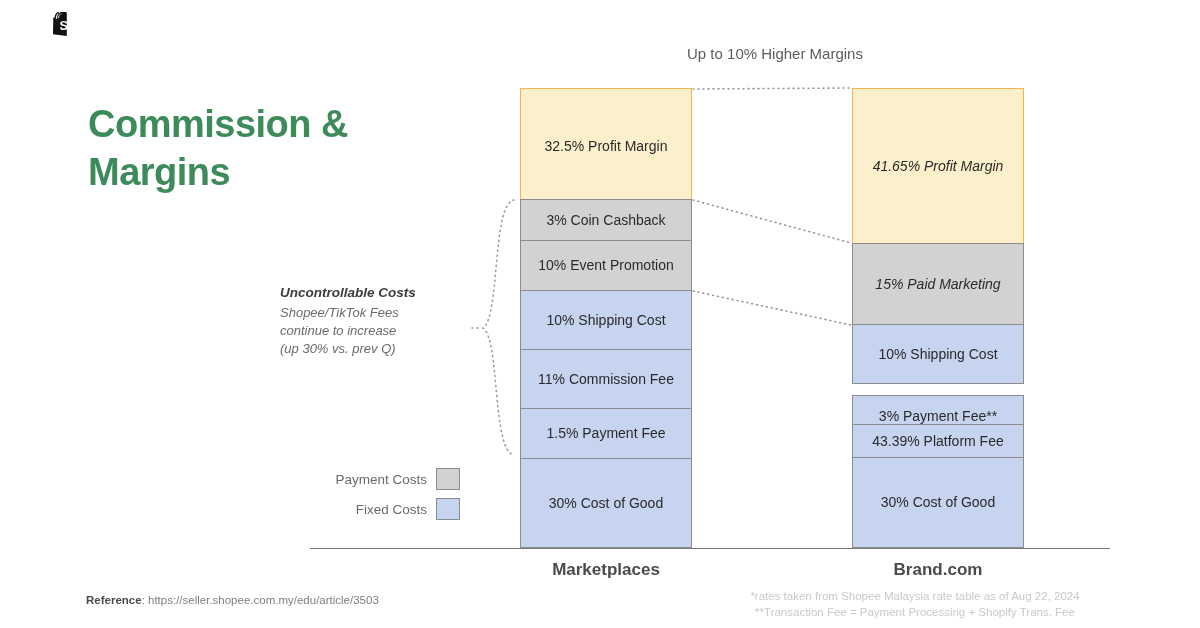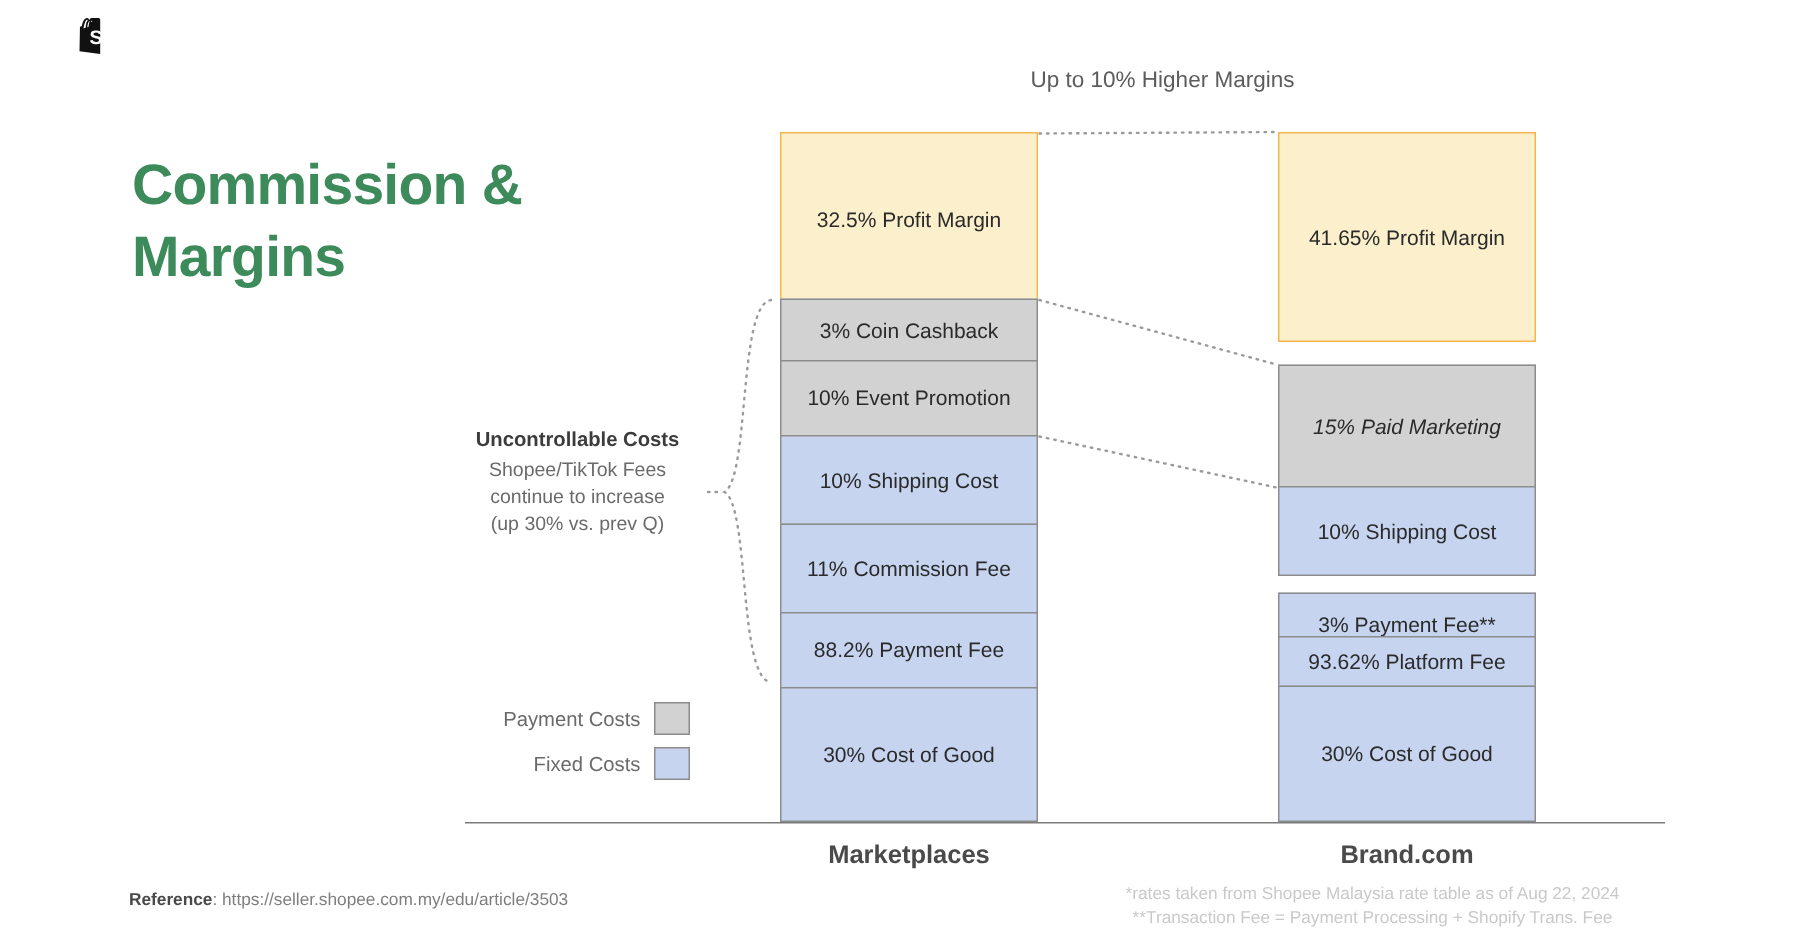--- a/index.html
+++ b/index.html
@@ -44,22 +44,22 @@
   
   .axis-label{
     position:absolute;text-align:center;
     font-size:17px;font-weight:bold;color:#4A4A4A;
   }
   #axis-left{left:486px;top:560px;width:240px;}
   #axis-right{left:818px;top:560px;width:240px;}
 
   
   #annot{
-    left:280px;top:284px;width:210px;text-align:center;
-    font-size:13px;color:#6A6A6A;line-height:18px;
+    left:280px;top:284px;width:210px;
+    font-size:13px;color:#6A6A6A;line-height:18px;font-style:italic;
   }
   #annot .annot-title{display:block;font-weight:bold;color:#3C3C3C;font-size:13.5px;margin-bottom:2px;}
 
   
   #legend{left:300px;top:468px;width:160px;}
   .legend-row{display:flex;align-items:center;justify-content:flex-end;margin-bottom:8px;height:22px;}
   .legend-label{font-size:13.5px;color:#6A6A6A;margin-right:9px;}
   .legend-swatch{width:24px;height:22px;box-sizing:border-box;border:1px solid #8C8C8C;}
   .sw-optional{background:#D2D2D2;}
   .sw-fixed{background:#C6D4F0;}
@@ -112,33 +112,33 @@
 <div class="abs bar-seg seg-profit" style="left:520px;top:88px;width:172px;height:116px;">32.5% Profit Margin</div>
 
 <div class="abs bar-seg seg-optional" style="left:520px;top:199px;width:172px;height:42px;">3% Coin Cashback</div>
 
 <div class="abs bar-seg seg-optional" style="left:520px;top:240px;width:172px;height:51px;">10% Event Promotion</div>
 
 <div class="abs bar-seg seg-fixed" style="left:520px;top:290px;width:172px;height:60px;">10% Shipping Cost</div>
 
 <div class="abs bar-seg seg-fixed" style="left:520px;top:349px;width:172px;height:60px;">11% Commission Fee</div>
 
-<div class="abs bar-seg seg-fixed" style="left:520px;top:408px;width:172px;height:51px;">88.2% Payment Fee</div>
+<div class="abs bar-seg seg-fixed" style="left:520px;top:408px;width:172px;height:51px;">1.5% Payment Fee</div>
 
 <div class="abs bar-seg seg-fixed" style="left:520px;top:458px;width:172px;height:90px;">30% Cost of Good</div>
 
-<div class="abs bar-seg seg-profit" style="left:852px;top:88px;width:172px;height:140px;">41.65% Profit Margin</div>
+<div class="abs bar-seg seg-profit" style="left:852px;top:88px;width:172px;height:156px;font-style:italic;">41.65% Profit Margin</div>
 
 <div class="abs bar-seg seg-optional" style="left:852px;top:243px;width:172px;height:82px;font-style:italic;">15% Paid Marketing</div>
 
 <div class="abs bar-seg seg-fixed" style="left:852px;top:324px;width:172px;height:60px;">10% Shipping Cost</div>
 
 <div class="abs bar-seg seg-fixed" style="left:852px;top:383px;width:172px;height:42px;margin-top:12px;">3% Payment Fee**</div>
 
-<div class="abs bar-seg seg-fixed" style="left:852px;top:424px;width:172px;height:34px;">93.62% Platform Fee</div>
+<div class="abs bar-seg seg-fixed" style="left:852px;top:424px;width:172px;height:34px;">43.39% Platform Fee</div>
 
 <div class="abs bar-seg seg-fixed" style="left:852px;top:457px;width:172px;height:91px;">30% Cost of Good</div>
 
 <div class="abs" id="baseline"></div>
 
 <div class="axis-label" id="axis-left">Marketplaces</div>
 <div class="axis-label" id="axis-right">Brand.com</div>
 
 <div class="abs" id="annot">
   <span class="annot-title">Uncontrollable Costs</span>

